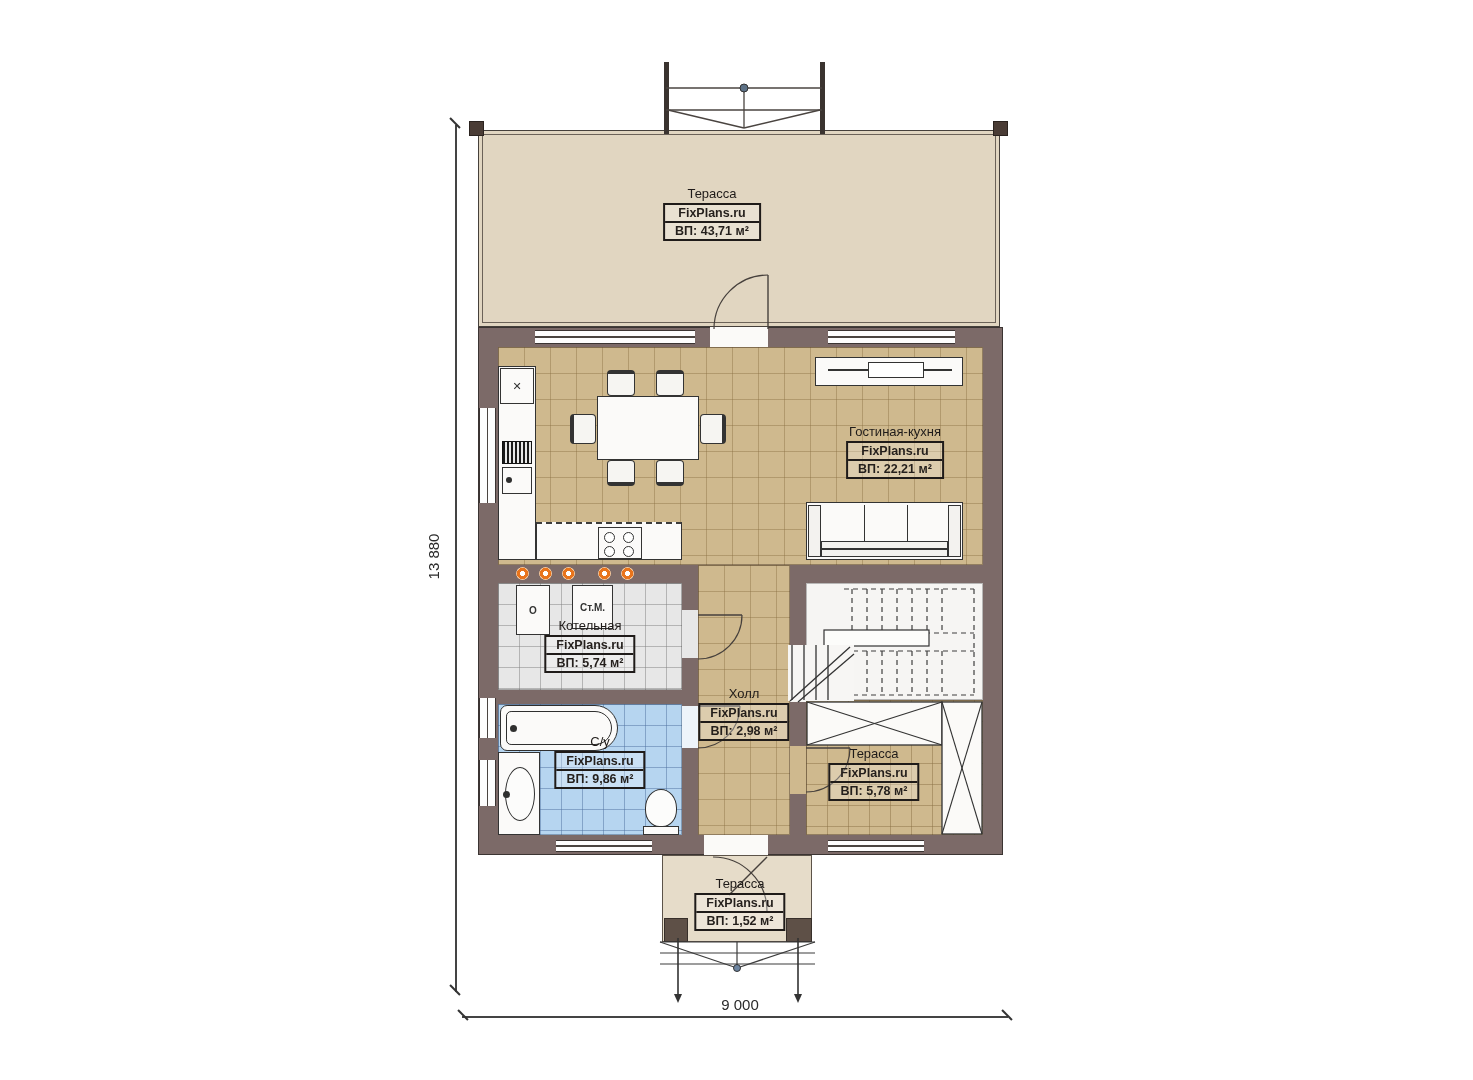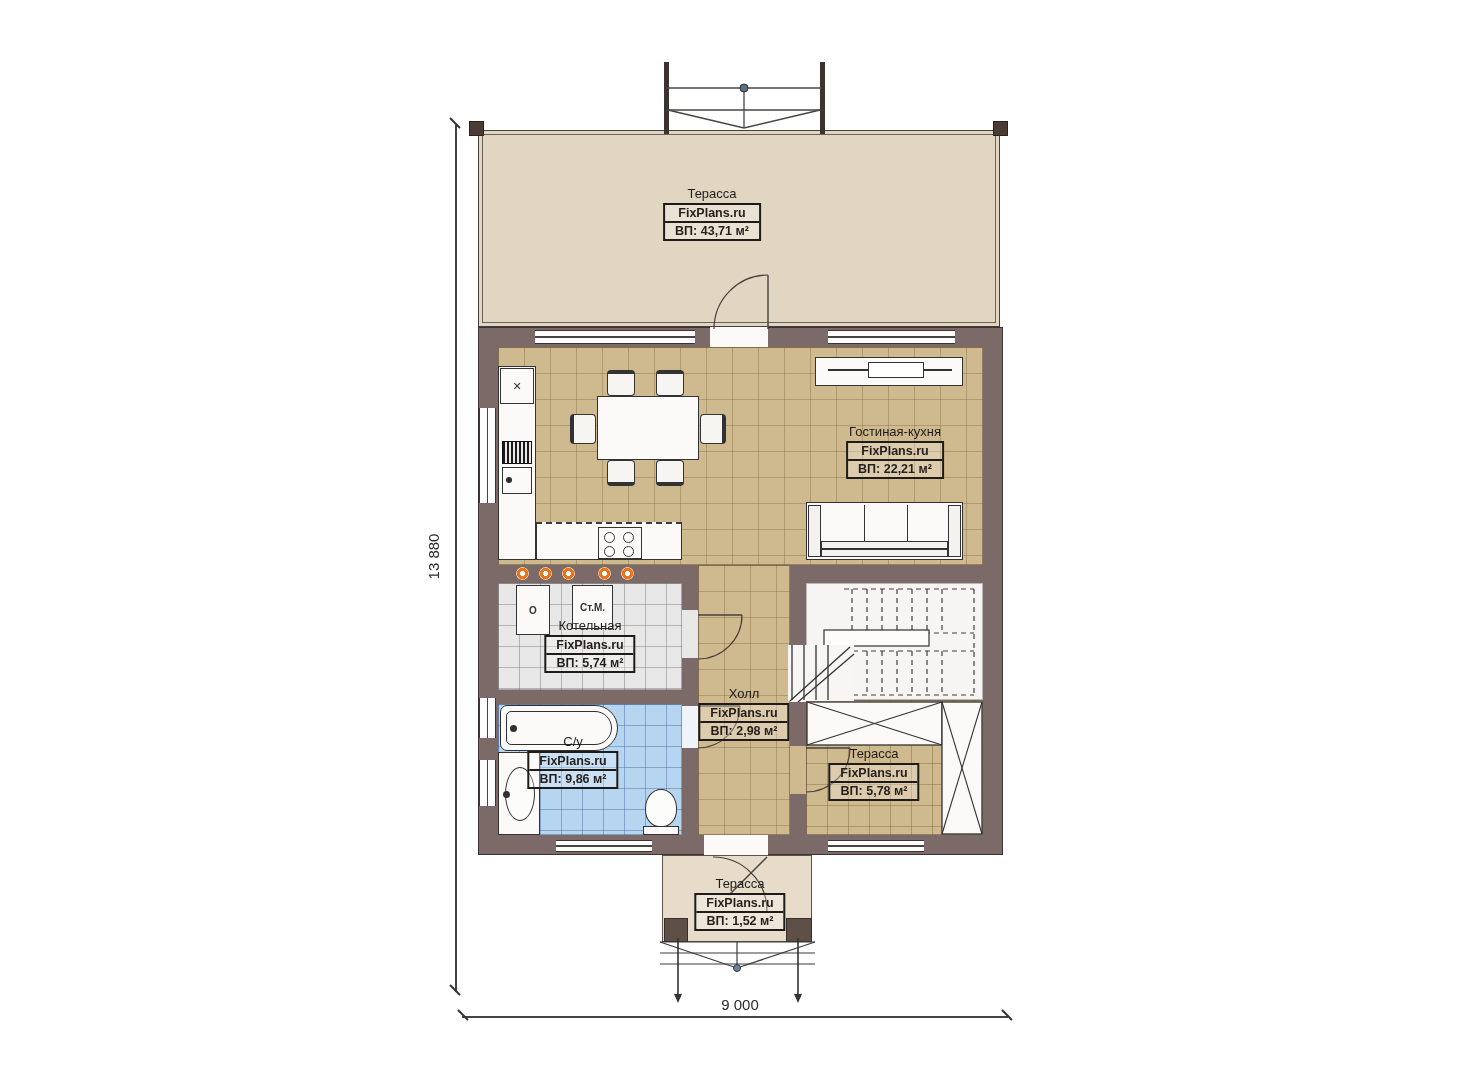--- a/index.html
+++ b/index.html
@@ -292,21 +292,21 @@
   </div>
 
   <div class="room-label" style="left:744px;top:686px;">
     <div class="room-name">Холл</div>
     <div class="info-box">
       <div class="info-brand">FixPlans.ru</div>
       <div class="info-area">ВП: 2,98 м²</div>
     </div>
   </div>
 
-  <div class="room-label" style="left:573px;top:734px;justify-content:space-between;">
+  <div class="room-label" style="left:600px;top:734px;justify-content:space-between;">
     <div class="room-name">С/у</div>
     <div class="info-box">
       <div class="info-brand">FixPlans.ru</div>
       <div class="info-area">ВП: 9,86 м²</div>
     </div>
   </div>
 
   <div class="room-label" style="left:874px;top:746px;">
     <div class="room-name">Терасса</div>
     <div class="info-box">

